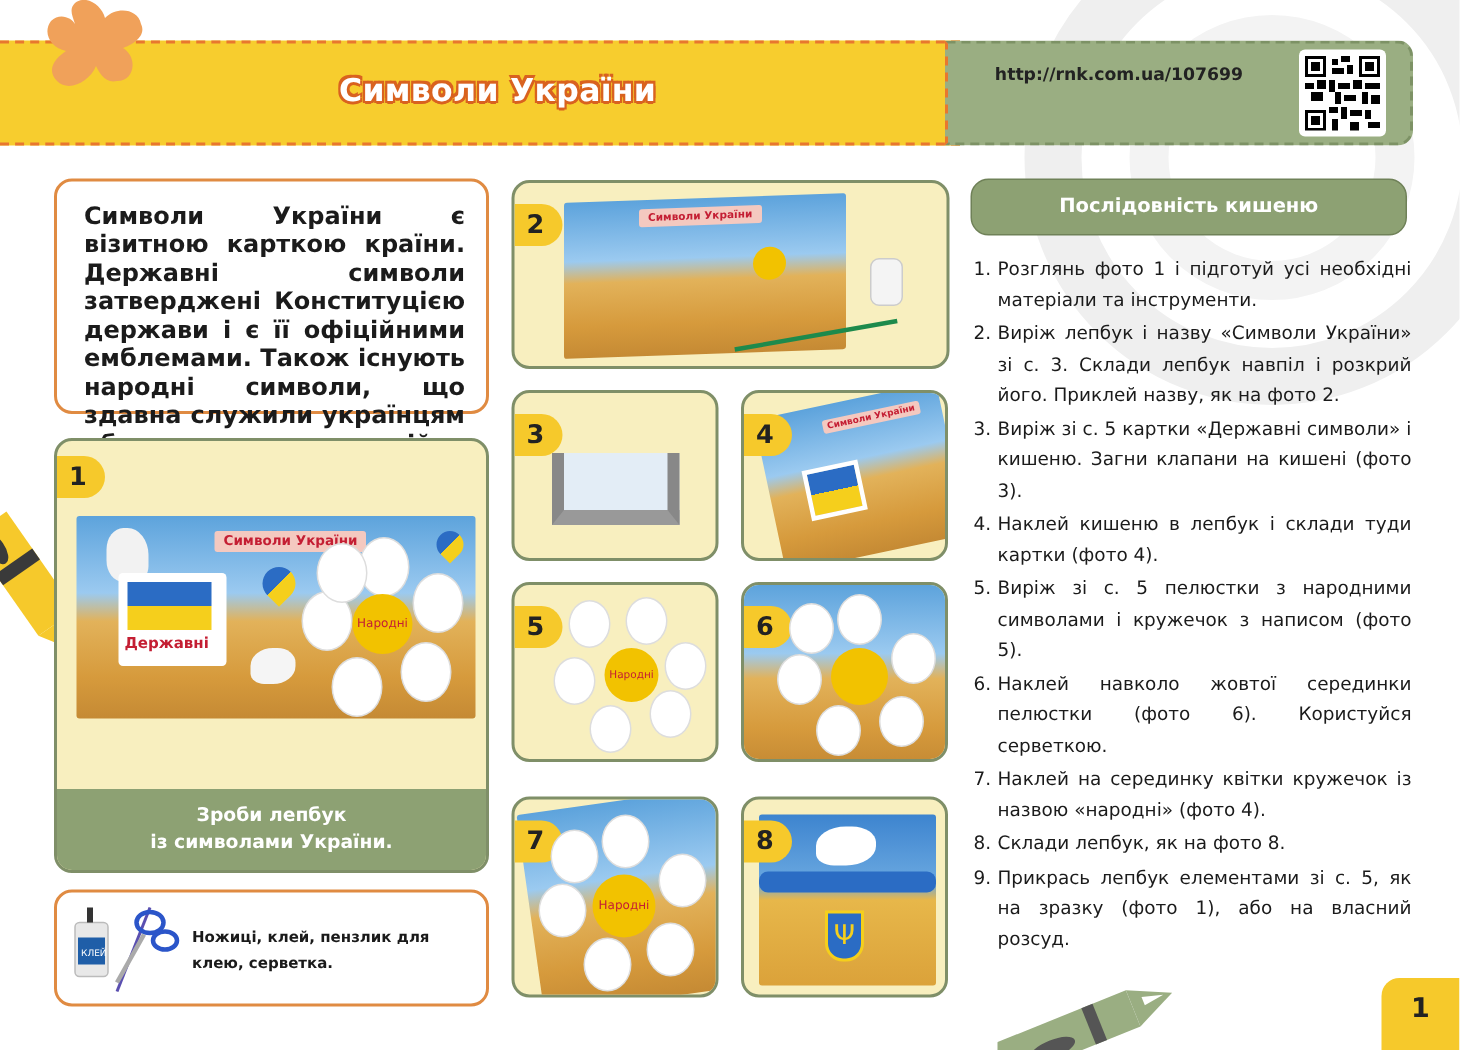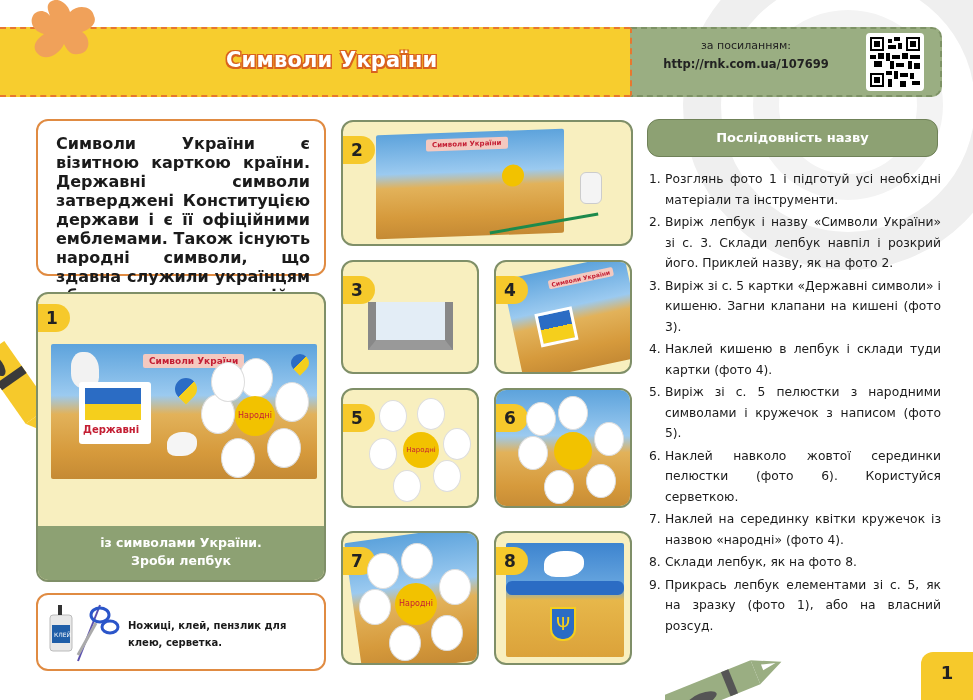--- a/index.html
+++ b/index.html
@@ -72,21 +72,20 @@
 
 <div class="banner">
   <div class="banner-title">Символи України</div>
 </div>
 <svg class="blob" viewBox="0 0 82 70">
   <path d="M22 4 C30 -2 40 6 42 14 C50 6 64 8 66 18 C70 26 60 32 54 34 C64 40 62 56 50 56 C42 58 38 50 36 46 C32 56 18 64 10 56 C2 48 10 40 16 36 C6 34 0 24 6 16 C12 10 20 14 22 18 C20 12 18 8 22 4 Z" fill="#f0a15a"></path>
 </svg>
 
 <div class="video-box">
   <div class="video-text">
-    <div>за посиланням:</div>
     <div class="video-url">http://rnk.com.ua/107699</div>
   </div>
   <div class="qr">
     <svg viewBox="0 0 25 25" width="50" height="50" shape-rendering="crispEdges">
       <rect x="0" y="0" width="7" height="7" fill="#000"></rect>
         <rect x="1" y="1" width="5" height="5" fill="#fff"></rect>
         <rect x="2" y="2" width="3" height="3" fill="#000"></rect>
       <rect x="18" y="0" width="7" height="7" fill="#000"></rect>
         <rect x="19" y="1" width="5" height="5" fill="#fff"></rect>
         <rect x="20" y="2" width="3" height="3" fill="#000"></rect>
@@ -150,22 +149,22 @@
       <div class="petal" style="left:38px; top:0;"></div>
       <div class="petal" style="left:74px; top:24px;"></div>
       <div class="petal" style="left:66px; top:70px;"></div>
       <div class="petal" style="left:20px; top:80px;"></div>
       <div class="petal" style="left:0; top:36px;"></div>
       <div class="petal" style="left:10px; top:4px;"></div>
       <div class="center" style="left:34px; top:38px;">Народні</div>
     </div>
   </div>
   <div class="caption">
+    <div>Зроби лепбук</div>
     <div>із символами України.</div>
-    <div>Зроби лепбук</div>
   </div>
 </div>
 
 <div class="materials">
   <svg class="mat-icon" viewBox="0 0 76 64">
     <rect x="6" y="14" width="22" height="36" rx="3" fill="#e8e8e8" stroke="#bbb"></rect>
     <rect x="8" y="24" width="18" height="18" fill="#1f5ea8"></rect>
     <text x="10" y="36" font-size="6" fill="#fff" font-family="DejaVu Sans, sans-serif">КЛЕЙ</text>
     <rect x="14" y="4" width="4" height="10" fill="#333"></rect>
     <line x1="34" y1="60" x2="56" y2="4" stroke="#5a4fb0" stroke-width="2"></line>
@@ -243,21 +242,21 @@
 <div class="pcard" style="left:494px; top:531px; width:138px; height:134px;">
   <div class="scene" style="left:10px; top:10px; width:118px; height:114px;
        background: linear-gradient(180deg, #3d84cf 0%, #6aa8e0 40%, #e7b74a 50%, #dba23a 100%);">
     <div style="position:absolute; left:38px; top:8px; width:40px; height:26px; background:#fff; border-radius:50% 40% 50% 30%;"></div>
     <div style="position:absolute; left:0; top:38px; width:118px; height:14px; background:#2b6cc4; border-radius:6px;"></div>
     <div style="position:absolute; left:44px; top:64px; width:26px; height:34px; background:#2b6cc4; border-radius:0 0 12px 12px; border:2px solid #f5cf1c; color:#f5cf1c; font-size:18px; text-align:center; line-height:30px;">Ψ</div>
   </div>
   <div class="numtag" style="top:14px;">8</div>
 </div>
 
-<div class="steps-head">Послідовність назву</div>
+<div class="steps-head">Послідовність кишеню</div>
 <ol class="steps">
   <li><span class="n">1.</span><span>Розглянь фото 1 і підготуй усі необхідні матеріали та інструменти.</span></li>
   <li><span class="n">2.</span><span>Виріж лепбук і назву «Символи України» зі с. 3. Склади лепбук навпіл і розкрий його. Приклей назву, як на фото 2.</span></li>
   <li><span class="n">3.</span><span>Виріж зі с. 5 картки «Державні символи» і кишеню. Загни клапани на кишені (фото 3).</span></li>
   <li><span class="n">4.</span><span>Наклей кишеню в лепбук і склади туди картки (фото 4).</span></li>
   <li><span class="n">5.</span><span>Виріж зі с. 5 пелюстки з народними символами і кружечок з написом (фото 5).</span></li>
   <li><span class="n">6.</span><span>Наклей навколо жовтої серединки пелюстки (фото 6). Користуйся серветкою.</span></li>
   <li><span class="n">7.</span><span>Наклей на серединку квітки кружечок із назвою «народні» (фото 4).</span></li>
   <li><span class="n">8.</span><span>Склади лепбук, як на фото 8.</span></li>
   <li><span class="n">9.</span><span>Прикрась лепбук елементами зі с. 5, як на зразку (фото 1), або на власний розсуд.</span></li>

